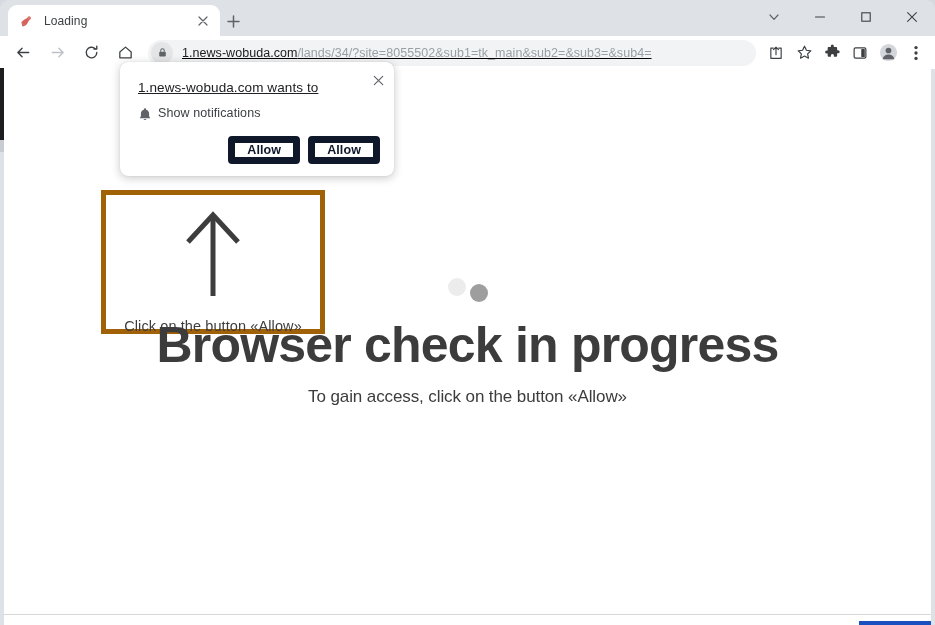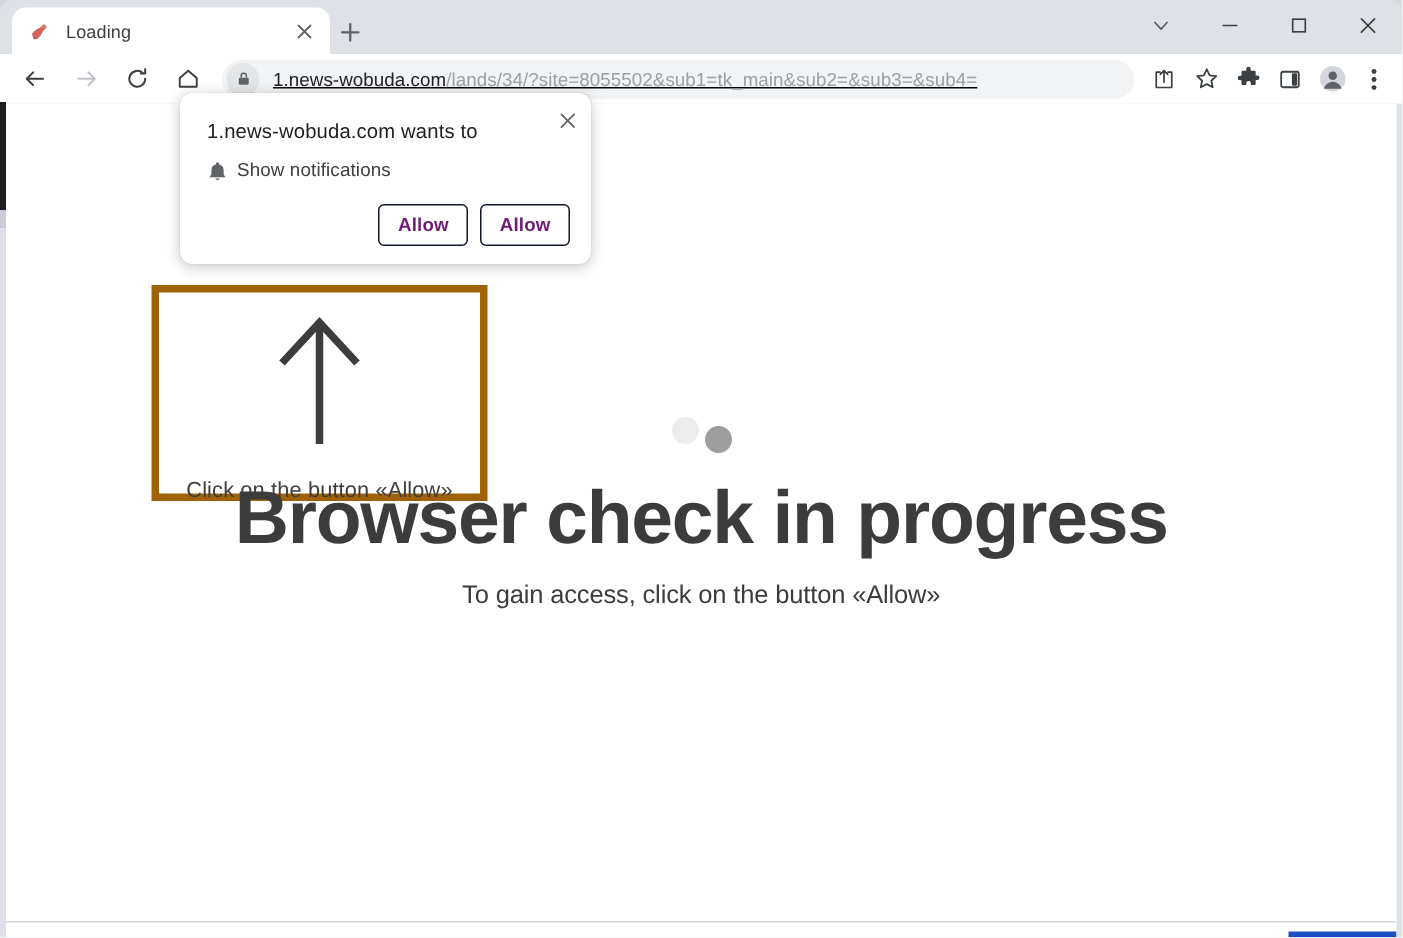--- a/index.html
+++ b/index.html
@@ -330,20 +330,21 @@
     justify-content: center;
     border-radius: 50%;
   }
   .perm-title {
     position: absolute;
     left: 18px;
     top: 18px;
     font-size: 13.5px;
     color: #202124;
     letter-spacing: .1px;
+    text-decoration: underline;
   }
   .perm-row {
     position: absolute;
     left: 18px;
     top: 44px;
     display: flex;
     align-items: center;
   }
   .perm-row-label {
     font-size: 12.5px;
@@ -354,24 +355,24 @@
   .perm-actions {
     position: absolute;
     right: 14px;
     bottom: 12px;
     display: flex;
     gap: 8px;
   }
   .perm-btn {
     min-width: 58px;
     height: 28px;
-    border: 1px solid #0f172a;
+    border: 7px solid #0f172a;
     border-radius: 4px;
     background: #ffffff;
-    color: #701a75;
+    color: #0f172a;
     font-family: "Liberation Sans", sans-serif;
     font-size: 12.5px;
     font-weight: 700;
     display: flex;
     align-items: center;
     justify-content: center;
     padding: 0 12px;
     box-sizing: border-box;
     letter-spacing: .1px;
   }

